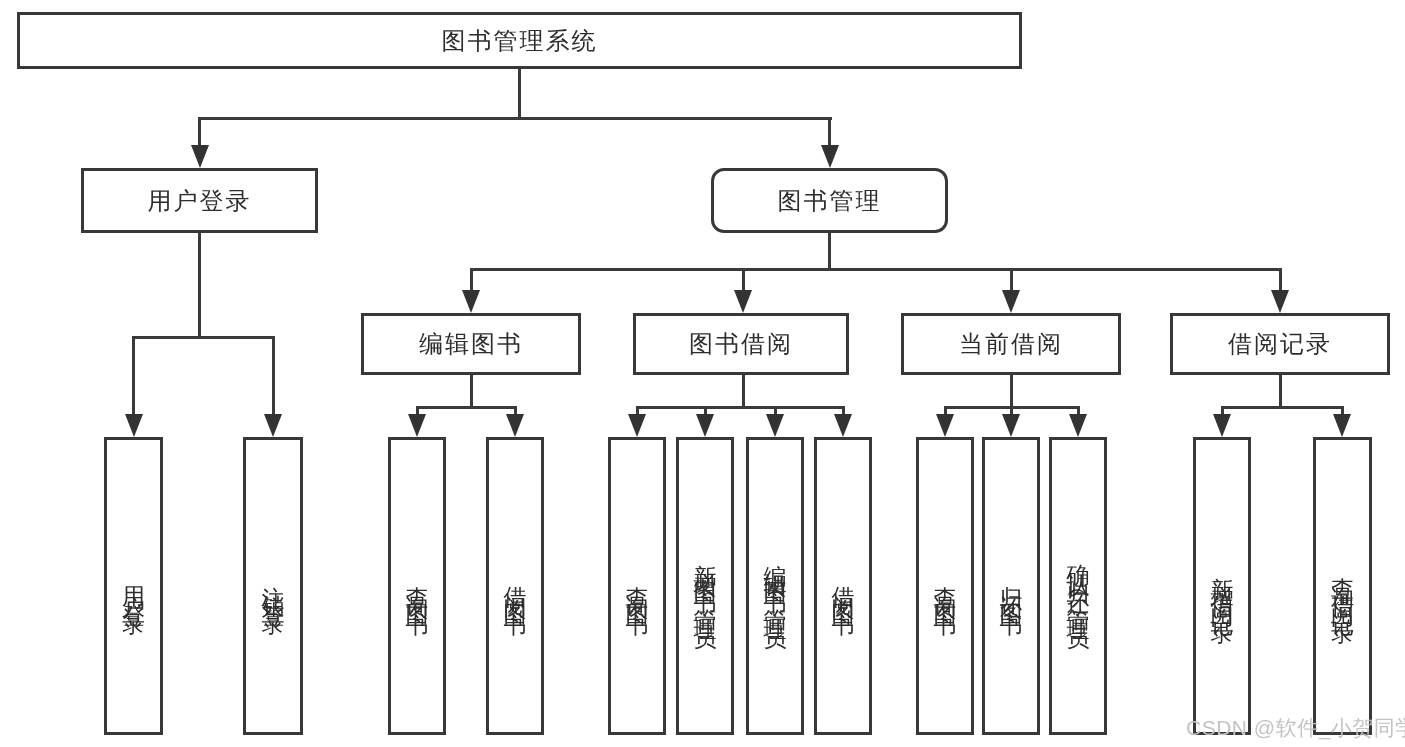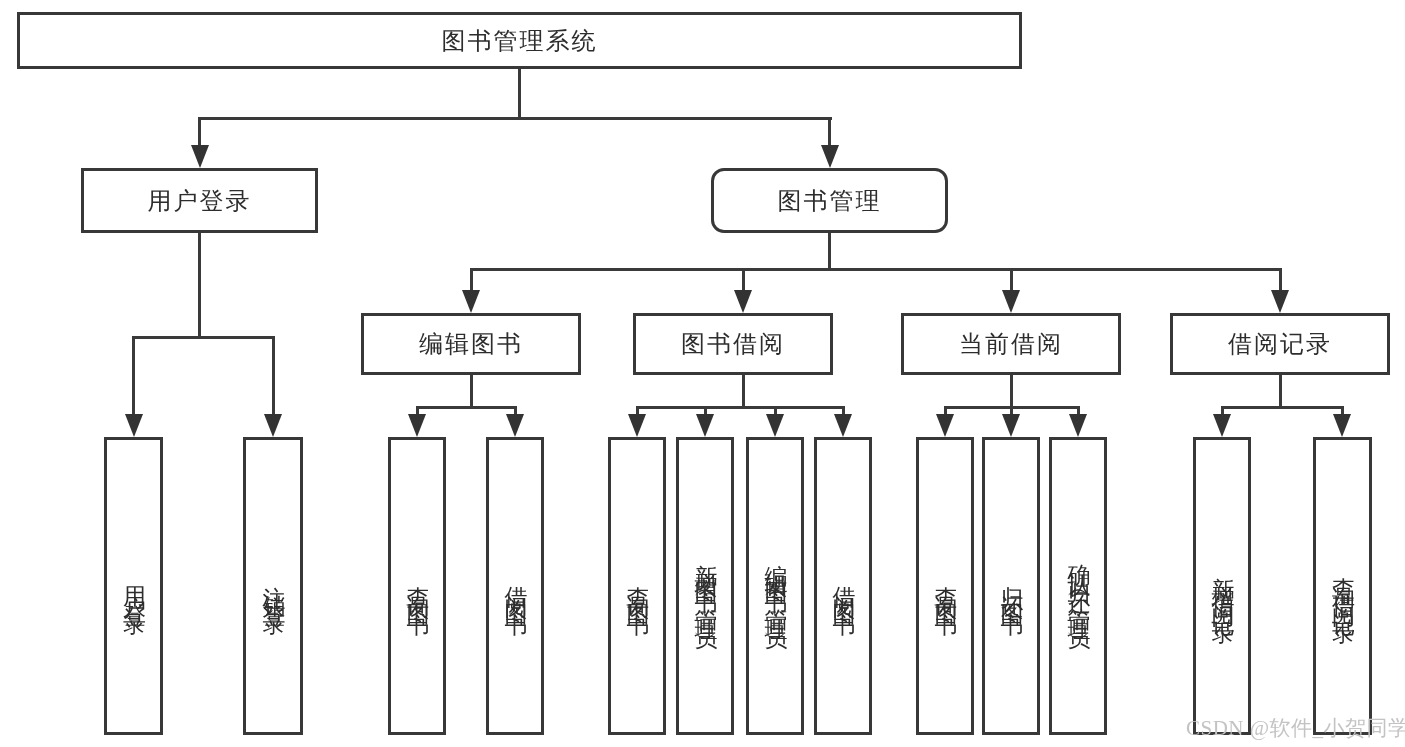--- a/index.html
+++ b/index.html
@@ -1,18 +1,18 @@
 <!DOCTYPE html>
 <html><head>
 <meta charset="utf-8">
 <style>
   html,body { margin:0; padding:0; background:#ffffff; }
   .canvas {
     position:relative; width:1405px; height:747px; background:#ffffff;
-    font-family:Liberation Serif, serif; overflow:hidden;
+    font-family:Liberation Sans, sans-serif; overflow:hidden;
   }
   .box {
     position:absolute; box-sizing:border-box;
     border:3px solid #383838; background:#ffffff; color:#2d2d2d;
     display:flex; align-items:center; justify-content:center;
   }
   .hbox { font-size:24px; letter-spacing:2px; white-space:nowrap; }
   .vtext {
     writing-mode:vertical-rl; text-orientation:mixed;
     font-size:23px; letter-spacing:9px; line-height:1.25; color:#2d2d2d;
@@ -66,21 +66,21 @@
   <div class="vline" style="left:741.5px;top:268px;height:25px;"></div>
   <div class="arrow" style="left:734px;top:290px;"></div>
   <div class="vline" style="left:1009.5px;top:268px;height:25px;"></div>
   <div class="arrow" style="left:1002px;top:290px;"></div>
   <div class="vline" style="left:1278.5px;top:268px;height:25px;"></div>
   <div class="arrow" style="left:1271px;top:290px;"></div>
 
   <div class="box hbox" style="left:361px;top:313px;width:220px;height:62px;">
     <span>编辑图书</span>
   </div>
-  <div class="box hbox" style="left:633px;top:313px;width:200px;height:62px;">
+  <div class="box hbox" style="left:633px;top:313px;width:216px;height:62px;">
     <span>图书借阅</span>
   </div>
   <div class="box hbox" style="left:901px;top:313px;width:220px;height:62px;">
     <span>当前借阅</span>
   </div>
   <div class="box hbox" style="left:1170px;top:313px;width:220px;height:62px;">
     <span>借阅记录</span>
   </div>
 
   <div class="vline" style="left:469.5px;top:375px;height:33px;"></div>

